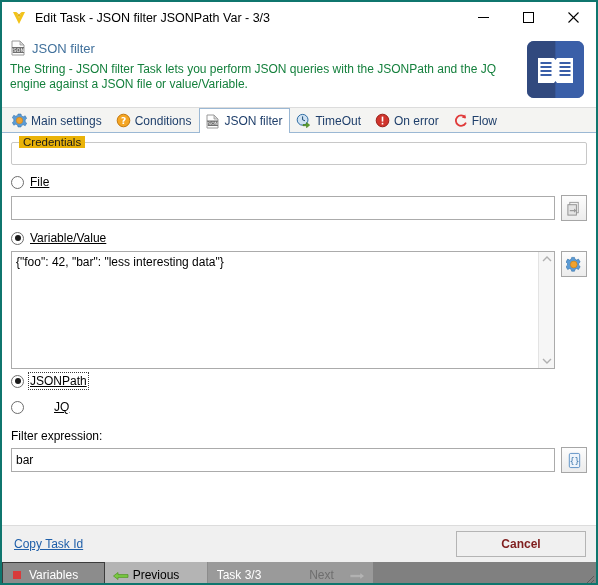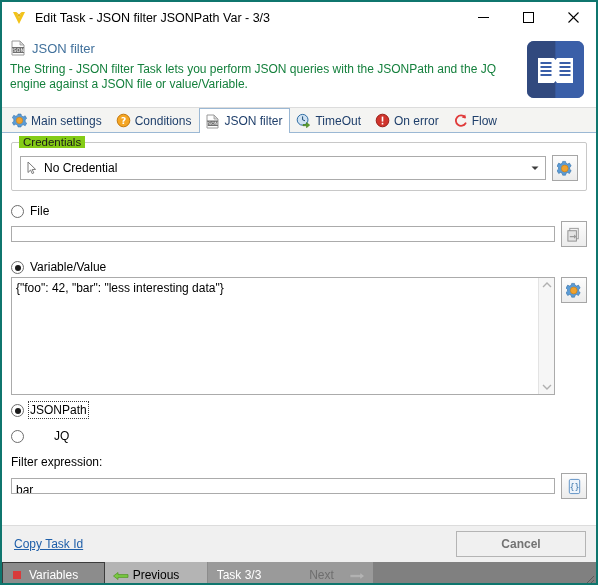--- a/index.html
+++ b/index.html
@@ -140,21 +140,21 @@
     position: relative;
     margin-top: 9px;
     border: 1px solid #c8c8c8;
     border-radius: 2px;
     padding: 12px 8px 9px 8px;
   }
   .group-legend {
     position: absolute;
     top: -7px;
     left: 7px;
-    background: #84cc16;
+    background: #eab308;
     padding: 0 4px;
     font-size: 11.5px;
     color: #1a1a1a;
   }
 
   .row { display: flex; align-items: center; }
 
   .combo {
     flex: 1 1 auto;
     height: 24px;
@@ -182,23 +182,24 @@
     display: flex;
     align-items: center;
     justify-content: center;
     flex: 0 0 auto;
     box-sizing: border-box;
   }
   .sidebtn svg { display: block; }
 
   .radio-row {
     display: flex;
-    align-items: flex-end;
+    align-items: center;
     height: 20px;
     margin-top: 7px;
+    text-decoration: underline;
   }
   .radio {
     width: 13px; height: 13px;
     border-radius: 50%;
     border: 1px solid #6d6d6d;
     background: #fff;
     margin-right: 6px;
     box-sizing: border-box;
     position: relative;
     flex: 0 0 auto;
@@ -213,21 +214,21 @@
     background: #1a1a1a;
   }
   .radio-label { font-size: 12px; color: #000; }
   .radio-label.focused {
     outline: 1px dotted #3c3c3c;
     outline-offset: 1px;
   }
 
   .textinput {
     flex: 1 1 auto;
-    height: 16px;
+    height: 24px;
     border: 1px solid #ababab;
     background: #ffffff;
     font-size: 12px;
     color: #000;
     padding: 0 4px;
     line-height: 22px;
     box-sizing: border-box;
     overflow: hidden;
     white-space: nowrap;
   }
@@ -289,21 +290,21 @@
     cursor: pointer;
   }
   .footer-btns { margin-left: auto; display: flex; }
   .dlg-btn {
     width: 130px;
     height: 26px;
     border: 1px solid #b4b4b4;
     background: #f0f0f0;
     font-size: 12px;
     font-weight: bold;
-    color: #737373;
+    color: #7f1d1d;
     display: flex;
     align-items: center;
     justify-content: center;
     margin-left: 4px;
     box-sizing: border-box;
   }
 
   
   .statusbar {
     position: relative;
@@ -498,41 +499,20 @@
       </span>
       <span>Flow</span>
     </div>
 
   </div>
 
   <div class="body">
 
     <div class="group">
       <span class="group-legend">Credentials</span>
-      <div class="row">
-        <div class="combo">
-          <span class="combo-icon">
-            <svg viewBox="0 0 14 14" width="14" height="14">
-              <path d="M3 1 L3 11.5 L5.6 9 L7.2 12.6 L8.8 11.9 L7.2 8.5 L10.6 8.4 Z" fill="#ffffff" stroke="#7a7a7a" stroke-width="1"></path>
-            </svg>
-          </span>
-          <span class="combo-text">No Credential</span>
-          <span class="combo-arrow">
-            <svg viewBox="0 0 12 12" width="12" height="12">
-              <path d="M2.5 4.5 L6 8 L9.5 4.5 Z" fill="#3c3c3c"></path>
-            </svg>
-          </span>
-        </div>
-        <div class="sidebtn">
-          <svg viewBox="0 0 18 18" width="17" height="17">
-            <path d="M6 1.5 h3 l0.5 2 1.8 0.8 1.9-1 1.8 3.1-1.6 1.5 0 1.8 1.6 1.5 -1.8 3.1 -1.9-1 -1.8 0.8 -0.5 2 h-3 l-0.5-2 -1.8-0.8 -1.9 1 -1.8-3.1 1.6-1.5 0-1.8 -1.6-1.5 1.8-3.1 1.9 1 1.8-0.8Z" fill="#5b9bd5" stroke="#2e6ca4" stroke-width="0.6"></path>
-            <circle cx="8.2" cy="9" r="3.6" fill="#f0a22e" stroke="#c87f15" stroke-width="0.7"></circle>
-          </svg>
-        </div>
-      </div>
     </div>
 
     <div class="radio-row">
       <span class="radio"></span>
       <span class="radio-label">File</span>
     </div>
 
     <div class="row" style="margin-top:3px;">
       <div class="textinput"></div>
       <div class="sidebtn">

